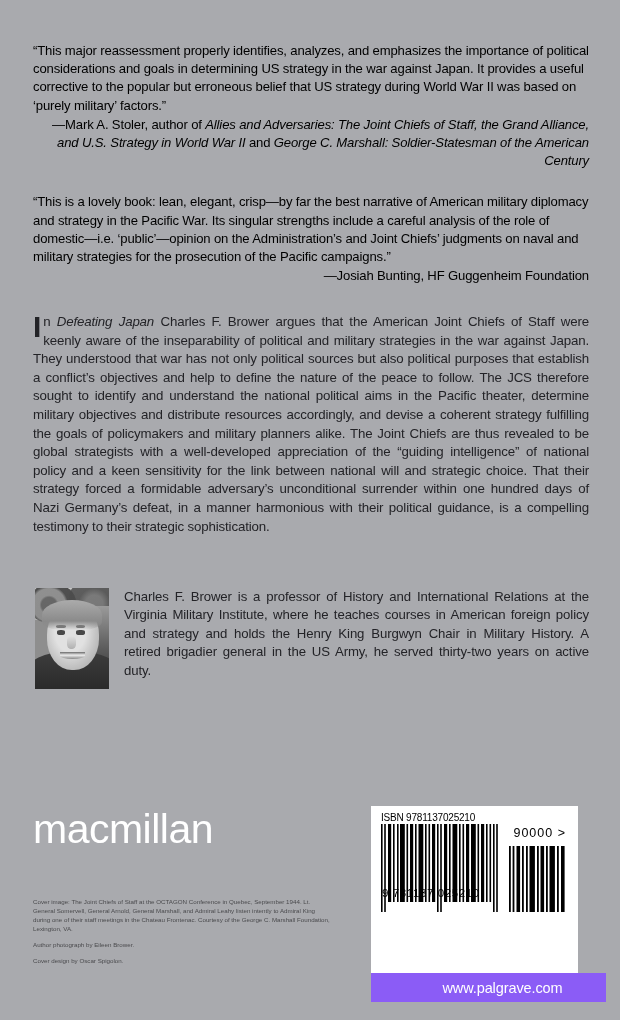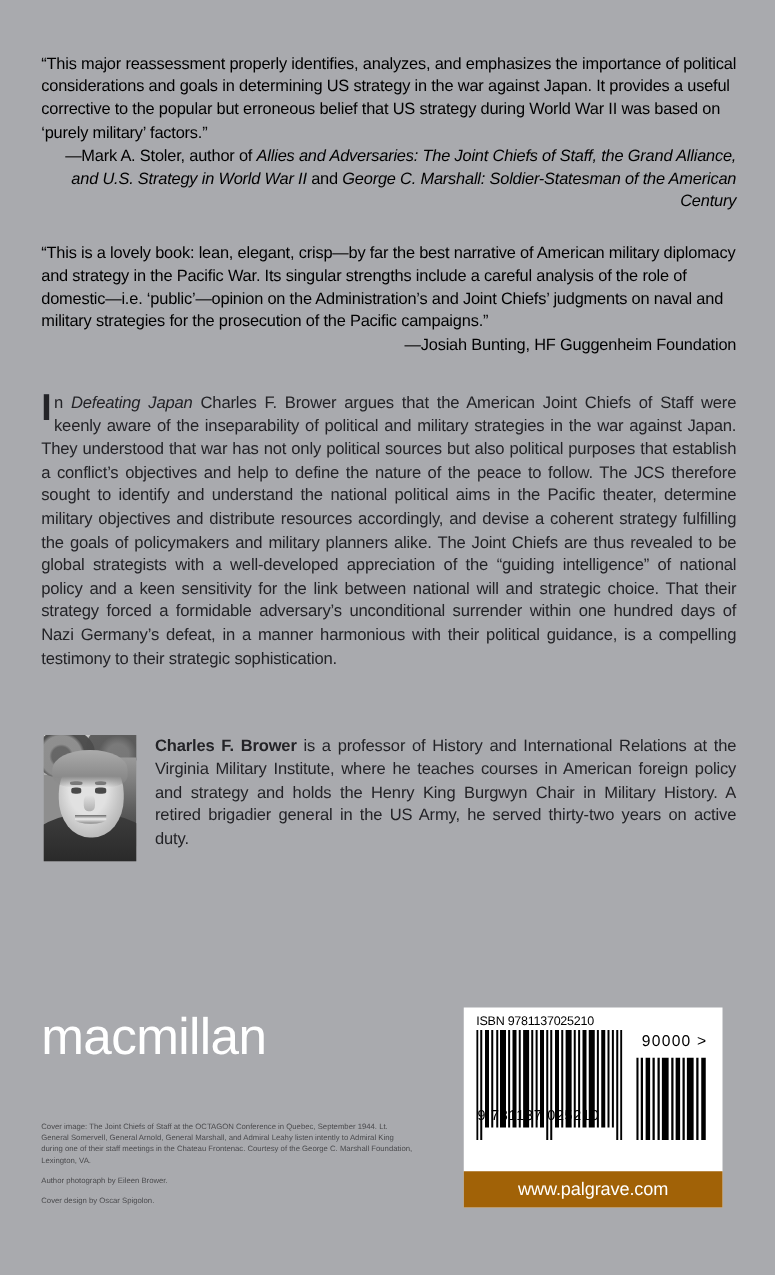--- a/index.html
+++ b/index.html
@@ -139,21 +139,21 @@
     border-radius: 40%;
   }
   .bio-text {
     margin-left: 89px;
     color: #232327;
     font-size: 13.2px;
     line-height: 18.4px;
     letter-spacing: -0.1px;
     text-align: justify;
   }
-  .bio-text strong { font-weight: 700; }
+  .bio-text strong { font-weight: 400; }
 
   
   .logo {
     position: absolute;
     left: 33px;
     top: 806px;
     color: #ffffff;
   }
   .logo-line {
     display: block;
@@ -179,21 +179,21 @@
   }
   .credits p { margin: 0 0 7px 0; }
   .credits p:last-child { margin-bottom: 0; }
 
   
   .barcode-block {
     position: absolute;
     left: 371px;
     top: 806px;
     width: 207px;
-    height: 160px;
+    height: 196px;
     background: #ffffff;
     box-sizing: border-box;
   }
   .barcode-inner {
     position: relative;
     width: 100%;
     height: 131px;
     box-sizing: border-box;
     padding: 6px 8px 0 8px;
   }
@@ -244,24 +244,25 @@
     color: #000;
     letter-spacing: 0.6px;
     white-space: nowrap;
   }
   .url-bar {
     position: absolute;
     left: 0;
     bottom: 0;
     width: 100%;
     height: 29px;
-    background: #a16207;
+    background: #8b5cf6;
     display: flex;
     align-items: center;
     justify-content: center;
+    padding-left: 28px;
   }
   .url-bar span {
     color: #ffffff;
     font-size: 14.5px;
     letter-spacing: -0.1px;
   }
 </style>
 </head>
 <body>
 

